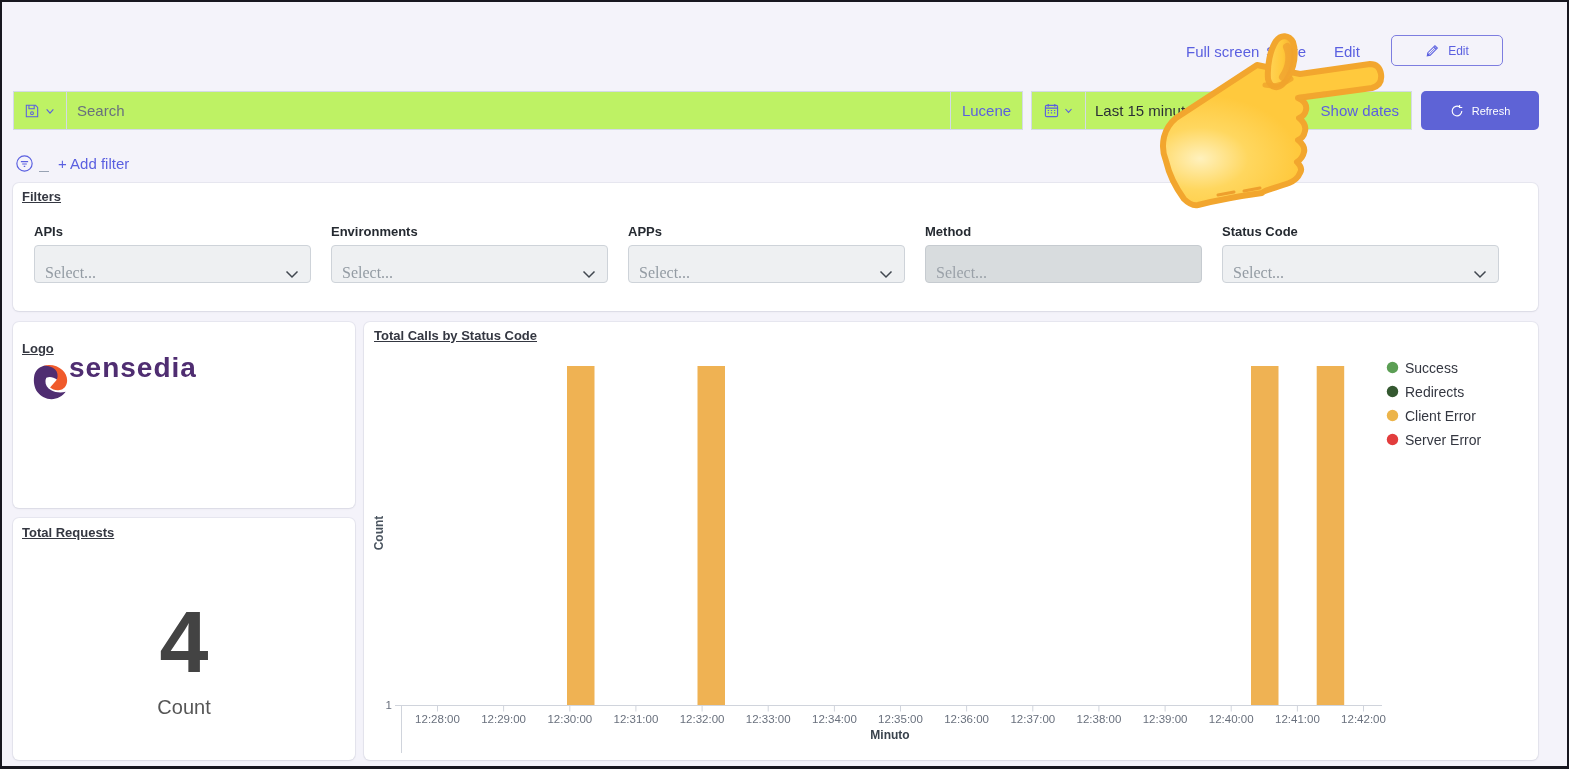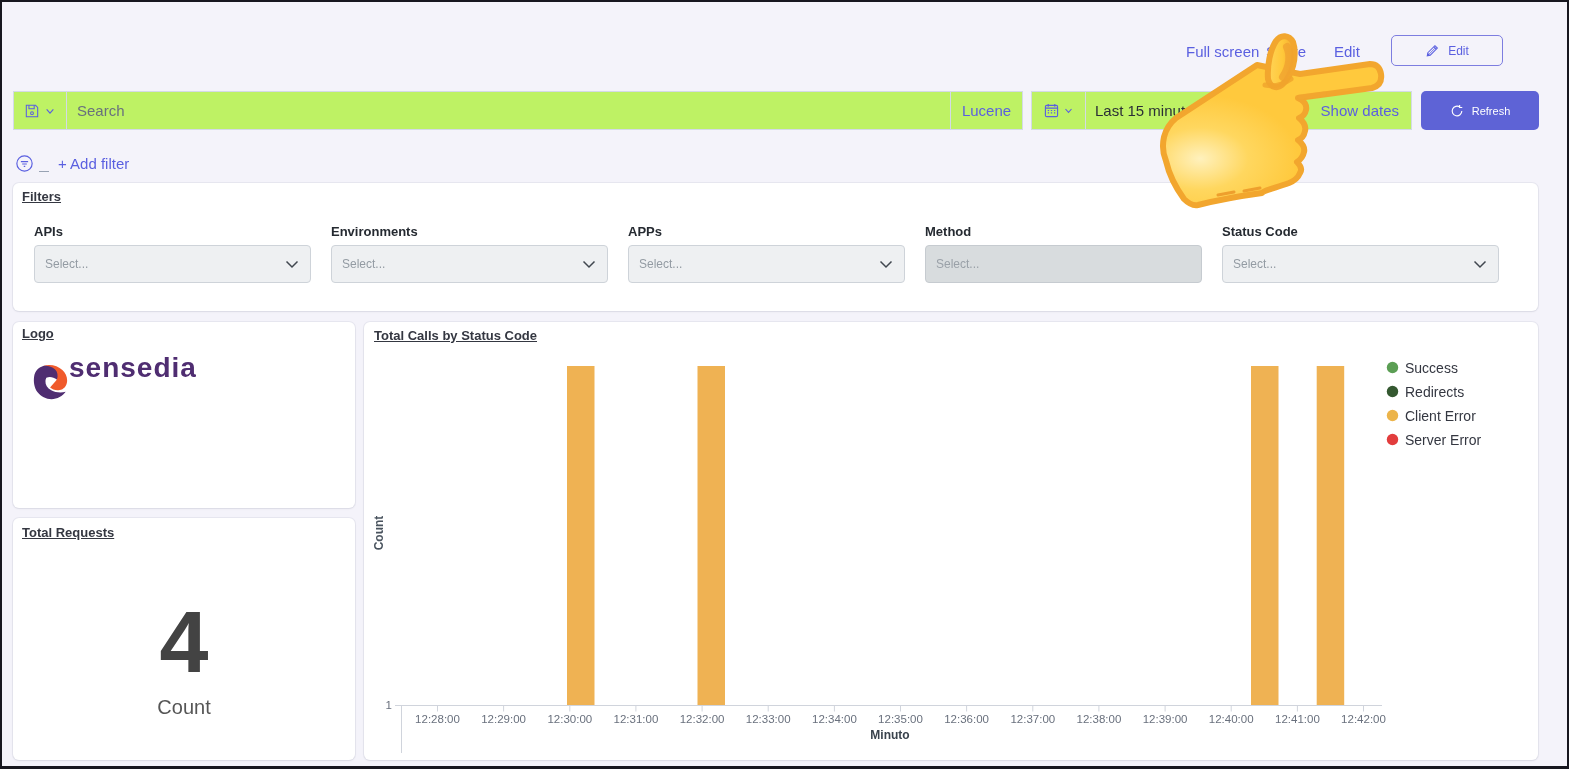--- a/index.html
+++ b/index.html
@@ -6,21 +6,21 @@
   html,body { width:1569px; height:769px; overflow:hidden; }
   body { font-family:"Liberation Sans", sans-serif; background:#f4f3fa; position:relative; }
   .abs { position:absolute; }
   .frame { position:absolute; background:#17171f; z-index:50; }
   .link { color:#5a5fe0; font-size:15px; }
   .panel { position:absolute; background:#fff; border-radius:6px;
            box-shadow:0 1px 2px rgba(60,60,90,.08), 0 0 0 1px #e7e7f0; }
   .ptitle { font-size:13px; font-weight:bold; color:#343741;text-decoration:underline; }
   .bar-input { position:absolute; background:#bef264; border:1px solid #d3dae6; display:flex; align-items:center; }
   .sel { height:38px; background:#eef0f2; border:1px solid #ced3d9; border-radius:4px;
-         display:flex; align-items:center; padding:0 10px; color:#939ba3; font-size:12px; }
+         display:flex; align-items:flex-end; padding:0 10px; color:#939ba3; font-size:16px;font-family:Liberation Serif, serif; }
   .sel .chev { margin-left:auto; }
   .flabel { font-size:13px; font-weight:bold; color:#252a31; margin-bottom:6px; }
 </style>
 </head>
 <body>
 
 <div class="frame" style="left:0;top:0;width:1569px;height:2px;"></div>
 <div class="frame" style="left:0;top:0;width:2px;height:769px;"></div>
 <div class="frame" style="right:0;top:0;width:2px;height:769px;"></div>
 <div class="frame" style="left:0;bottom:0;width:1569px;height:3px;"></div>
@@ -115,21 +115,21 @@
     <div>
         <div class="flabel">Status Code</div>
       <div class="sel">Select...<svg class="chev" width="16" height="16" viewBox="0 0 16 16" fill="none" stroke="#40474f" stroke-width="1.5">
             <path d="M2.5 5.5 L8 11 L13.5 5.5"></path>
           </svg></div>
       </div>
   </div>
 </div>
 
 <div class="panel" style="left:13px;top:322px;width:342px;height:186px;">
-  <div class="ptitle" style="position:absolute;left:9px;top:4px;">Logo</div>
+  <div class="ptitle" style="position:absolute;left:9px;top:19px;">Logo</div>
   <svg style="position:absolute;left:20px;top:43px;" width="35" height="35" viewBox="0 0 36 36">
     <path d="M10.5,1 C17.5,-1.4 25.5,0.8 30.2,5.2 C33.8,8.6 35.6,13 35,17.4 C34.4,21.8 31.6,25 27.4,25.8 C23.6,26.5 19.8,25.3 17.6,23.2 C19.8,20.7 22.5,17.8 24.6,15 C22,10.2 16.6,4.7 10.5,1 Z" fill="#f05a2b"></path>
     <path d="M10.5,1 C5.5,2.5 2,6.5 1.2,11.5 C0.2,17.5 1.5,23.5 4.5,27.8 C8,32.5 13.5,35.2 19,35.2 C25,35.2 30.5,32.2 33.6,27.6 C28.5,28.8 23,28.3 18.8,26 C14.6,23.7 12.6,20.2 12.8,16.4 C12.9,15.1 13.2,14 13.7,13 C17.3,11.7 21,12.3 24.6,15 C26,11.2 25.3,6.9 22.5,4.4 C19.6,1.9 14.8,0.3 10.5,1 Z" fill="#4f2d71"></path>
   </svg>
   <div style="position:absolute;left:56px;top:34px;font-size:28px;line-height:24px;font-weight:bold;color:#4f2d71;letter-spacing:1px;">sensedia</div>
 </div>
 
 <div class="panel" style="left:13px;top:518px;width:342px;height:242px;">
   <div class="ptitle" style="position:absolute;left:9px;top:7px;">Total Requests</div>
   <div style="position:absolute;left:0;top:80px;width:100%;text-align:center;font-size:88px;font-weight:bold;color:#434343;line-height:1;">4</div>

